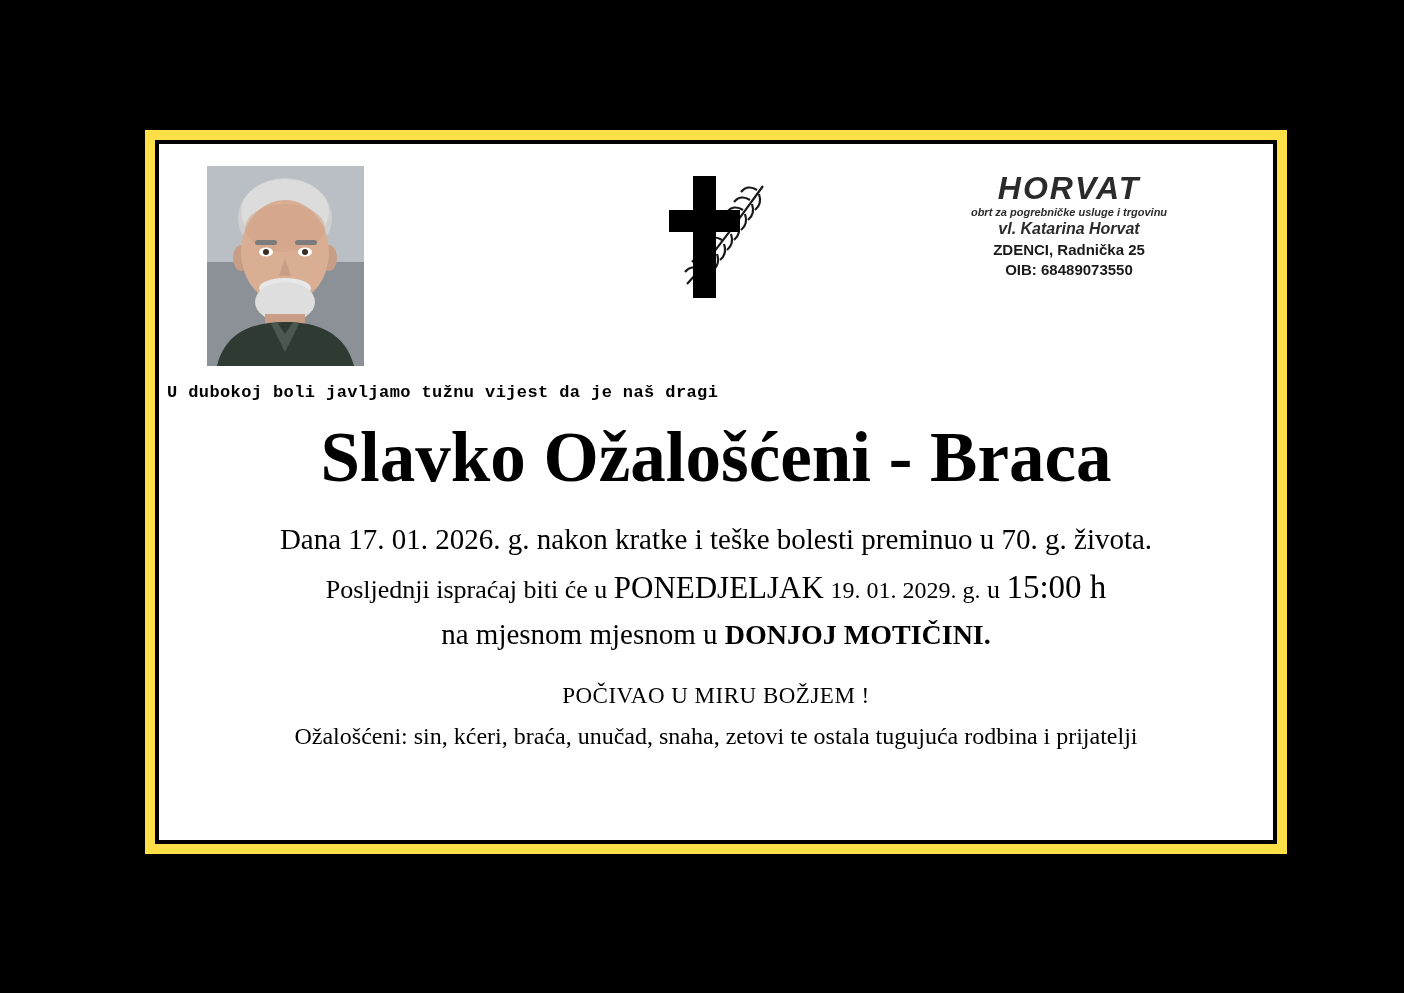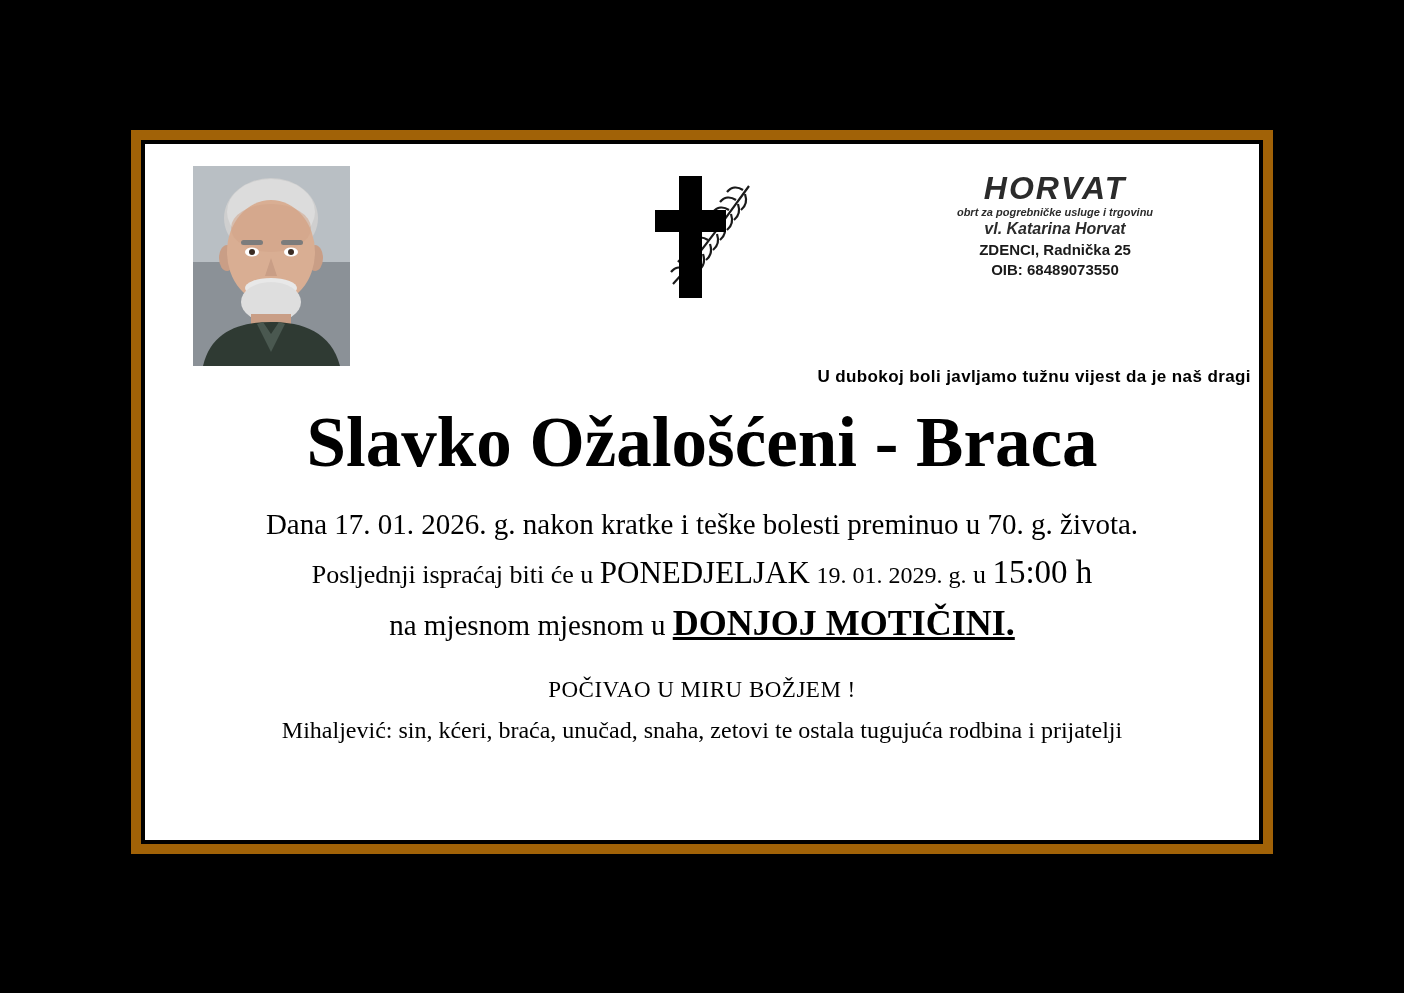--- a/index.html
+++ b/index.html
@@ -15,25 +15,25 @@
   }
   .obituary-page {
     position: relative;
     width: 1404px;
     height: 993px;
     background: #000000;
   }
   
   .frame-outer {
     position: absolute;
-    left: 131px;
+    left: 145px;
     top: 130px;
     width: 1142px;
     height: 724px;
-    background: #a16207;
+    background: #fde047;
     padding: 0;
     box-sizing: border-box;
   }
   .frame-inner {
     position: absolute;
     left: 10px;
     top: 10px;
     right: 10px;
     bottom: 10px;
     background: #ffffff;
@@ -119,27 +119,27 @@
   .company-line5 {
     font-family: "Liberation Sans", sans-serif;
     font-weight: bold;
     font-size: 15px;
     line-height: 1.35;
     color: #1a1a1a;
   }
 
   
   .intro {
-    text-align: right;
-    font-family: Liberation Sans, sans-serif;
+    text-align: left;
+    font-family: Liberation Mono, monospace;
     font-weight: bold;
     font-size: 17px;
     letter-spacing: 0.4px;
     color: #000;
-    margin-top: 0;
+    margin-top: 16px;
   }
   .name {
     text-align: center;
     font-family: "Liberation Serif", serif;
     font-weight: bold;
     font-size: 71px;
     letter-spacing: 0px;
     line-height: 1.05;
     margin-top: 18px;
     color: #000;
@@ -164,23 +164,22 @@
     font-size: 24px;
   }
   .l-farewell .time {
     font-size: 33px;
   }
   .l-place {
     font-size: 29px;
     margin-top: 8px;
   }
   .l-place .cemetery {
-    font-size: 36px;
-    font-weight: bold;
-    text-decoration: underline;
+    font-size: 28px;
+    font-weight: bold;
   }
   .l-mass {
     font-size: 24px;
     font-weight: bold;
     margin-top: 12px;
   }
   .l-rest {
     font-size: 23px;
     margin-top: 30px;
     letter-spacing: 0.5px;
@@ -290,18 +289,18 @@
         </div>
 
         <div class="line l-place">
           <span>na mjesnom mjesnom u</span>
           <span class="cemetery nowrap">DONJOJ MOTIČINI.</span>
         </div>
 
 
         <div class="line l-rest">POČIVAO U MIRU BOŽJEM !</div>
 
-        <div class="line l-family">Mihaljević: sin, kćeri, braća, unučad, snaha, zetovi te ostala tugujuća rodbina i prijatelji</div>
+        <div class="line l-family">Ožalošćeni: sin, kćeri, braća, unučad, snaha, zetovi te ostala tugujuća rodbina i prijatelji</div>
 
       </div>
     </div>
   </div>
 </div>
 
 </body></html>

